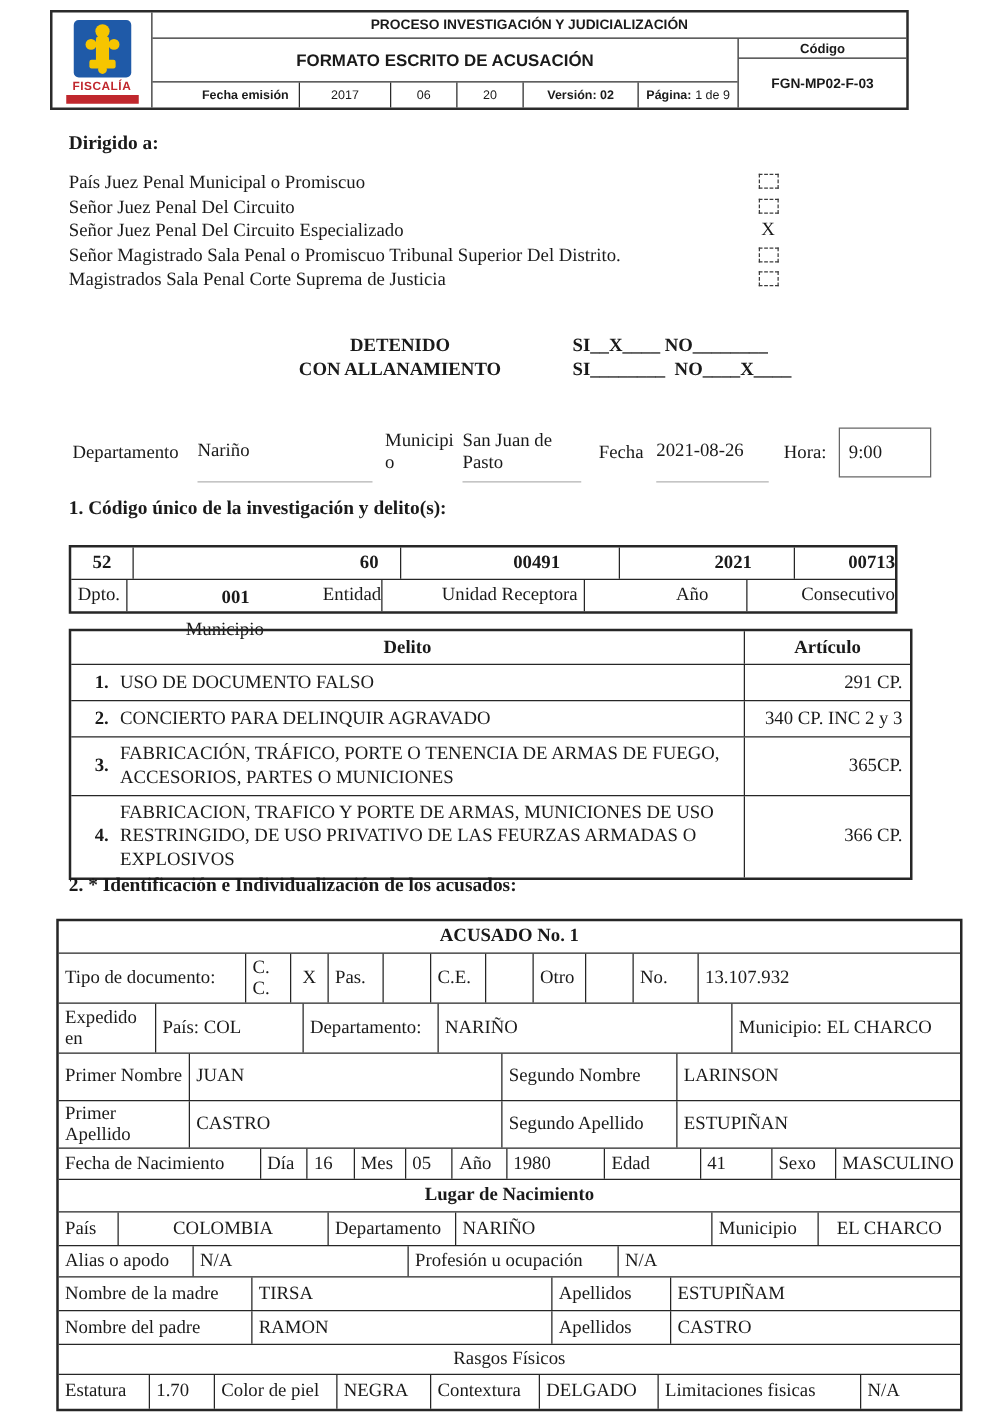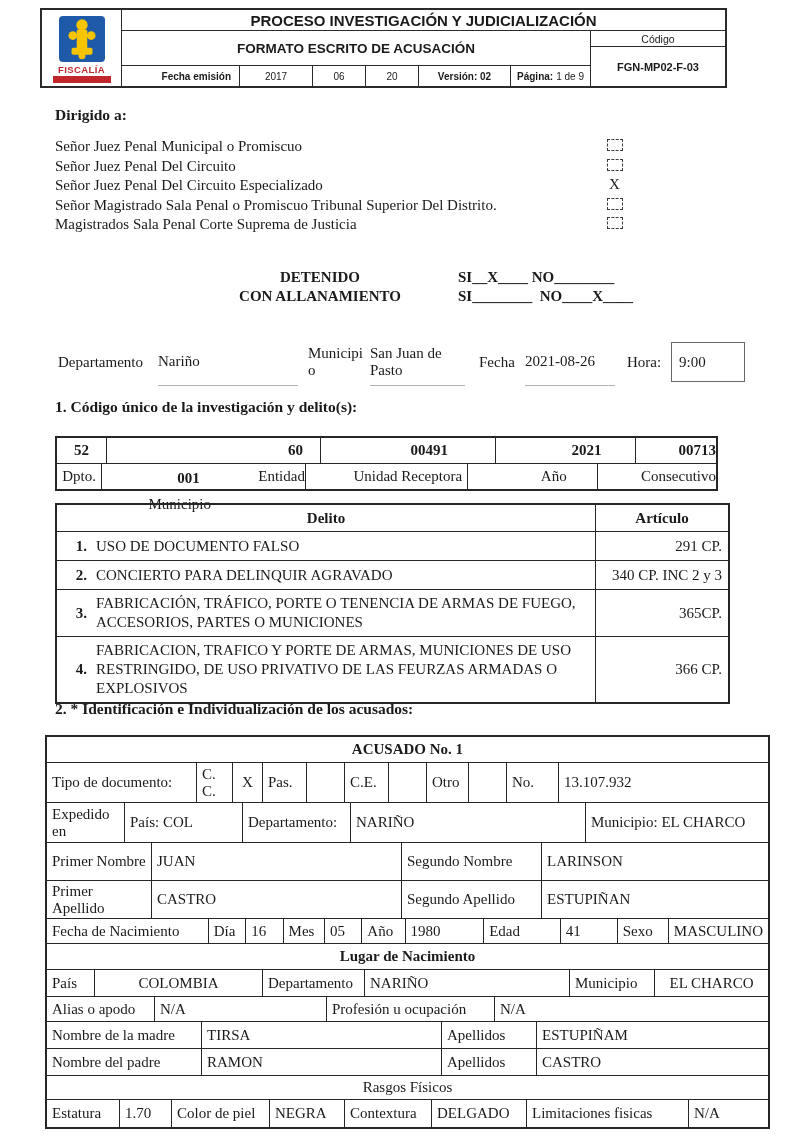--- a/index.html
+++ b/index.html
@@ -15,37 +15,37 @@
     font-family:"Liberation Sans", sans-serif;
   }
   .logo-cell{width:80px;border-right:1.5px solid #2b2b2b;box-sizing:border-box;
     display:flex;flex-direction:column;align-items:center;justify-content:center;padding-top:2px;}
   .logo-square{width:46px;height:46px;background:#1f5aa8;border-radius:4px;
     display:flex;align-items:center;justify-content:center;}
   .logo-word{color:#c0272d;font-weight:bold;font-size:9.5px;letter-spacing:.4px;margin-top:2px;}
   .logo-bar{width:58px;height:7px;background:#c0272d;margin-top:1px;}
   .hdr-right{flex:1;display:flex;flex-direction:column;}
   .hdr-row1{height:21px;border-bottom:1.5px solid #2b2b2b;display:flex;align-items:center;
-    justify-content:center;font-weight:bold;font-size:15px;box-sizing:border-box;}
+    justify-content:center;font-weight:bold;font-size:11px;box-sizing:border-box;}
   .hdr-row2{flex:1;display:flex;}
   .hdr-mid{flex:1;display:flex;flex-direction:column;}
   .hdr-title{flex:1;display:flex;align-items:center;justify-content:center;
     font-weight:bold;font-size:13.5px;border-bottom:1.5px solid #2b2b2b;box-sizing:border-box;text-align:right;}
   .hdr-meta{height:20px;display:flex;font-size:10px;box-sizing:border-box;}
   .hdr-meta>div{border-right:1px solid #2b2b2b;display:flex;align-items:center;
     justify-content:center;box-sizing:border-box;}
   .hdr-meta>div:last-child{border-right:none;}
   .hm-label{width:118px;font-weight:bold;justify-content:flex-end!important;padding-right:8px;}
   .hm-y{width:73px;}.hm-m{width:53px;}.hm-d{width:53px;}
   .hm-v{width:92px;font-weight:bold;}
   .hm-p{flex:1;gap:3px;}
   .hm-p .pl{font-weight:bold;}
   .hdr-code{width:135px;border-left:1.5px solid #2b2b2b;display:flex;flex-direction:column;box-sizing:border-box;}
   .code-label{height:16px;border-bottom:1px solid #2b2b2b;display:flex;align-items:center;
-    justify-content:center;font-weight:normal;font-size:10.5px;box-sizing:border-box;}
+    justify-content:center;font-weight:bold;font-size:10.5px;box-sizing:border-box;}
   .code-value{flex:1;display:flex;align-items:center;justify-content:center;font-weight:bold;font-size:11px;}
   
   #dirigido{position:absolute;left:55px;top:106px;width:600px;font-size:15px;}
   .sec-title{font-weight:bold;font-size:15.5px;}
   .dir-list{margin-top:13px;}
   .dir-item{position:relative;height:19.5px;display:flex;align-items:center;}
   .chk{position:absolute;left:552px;top:2px;width:16px;height:12px;
     border:1.5px dashed #3c3c3c;box-sizing:border-box;}
   .chk-x{position:absolute;left:554px;top:0;font-size:15px;}
   
@@ -147,21 +147,21 @@
         <div class="code-value">FGN-MP02-F-03</div>
       </div>
     </div>
   </div>
 </div>
 
 <div id="dirigido">
   <div class="sec-title">Dirigido a:</div>
   <div class="dir-list">
     <div class="dir-item">
-      <span>Señor Juez Penal Municipal o Promiscuo</span>
+      <span>País Juez Penal Municipal o Promiscuo</span>
       <span class="chk"></span>
     </div>
     <div class="dir-item">
       <span>Señor Juez Penal Del Circuito</span>
       <span class="chk"></span>
     </div>
     <div class="dir-item">
       <span>Señor Juez Penal Del Circuito Especializado</span>
       <span class="chk-x">X</span>
     </div>

